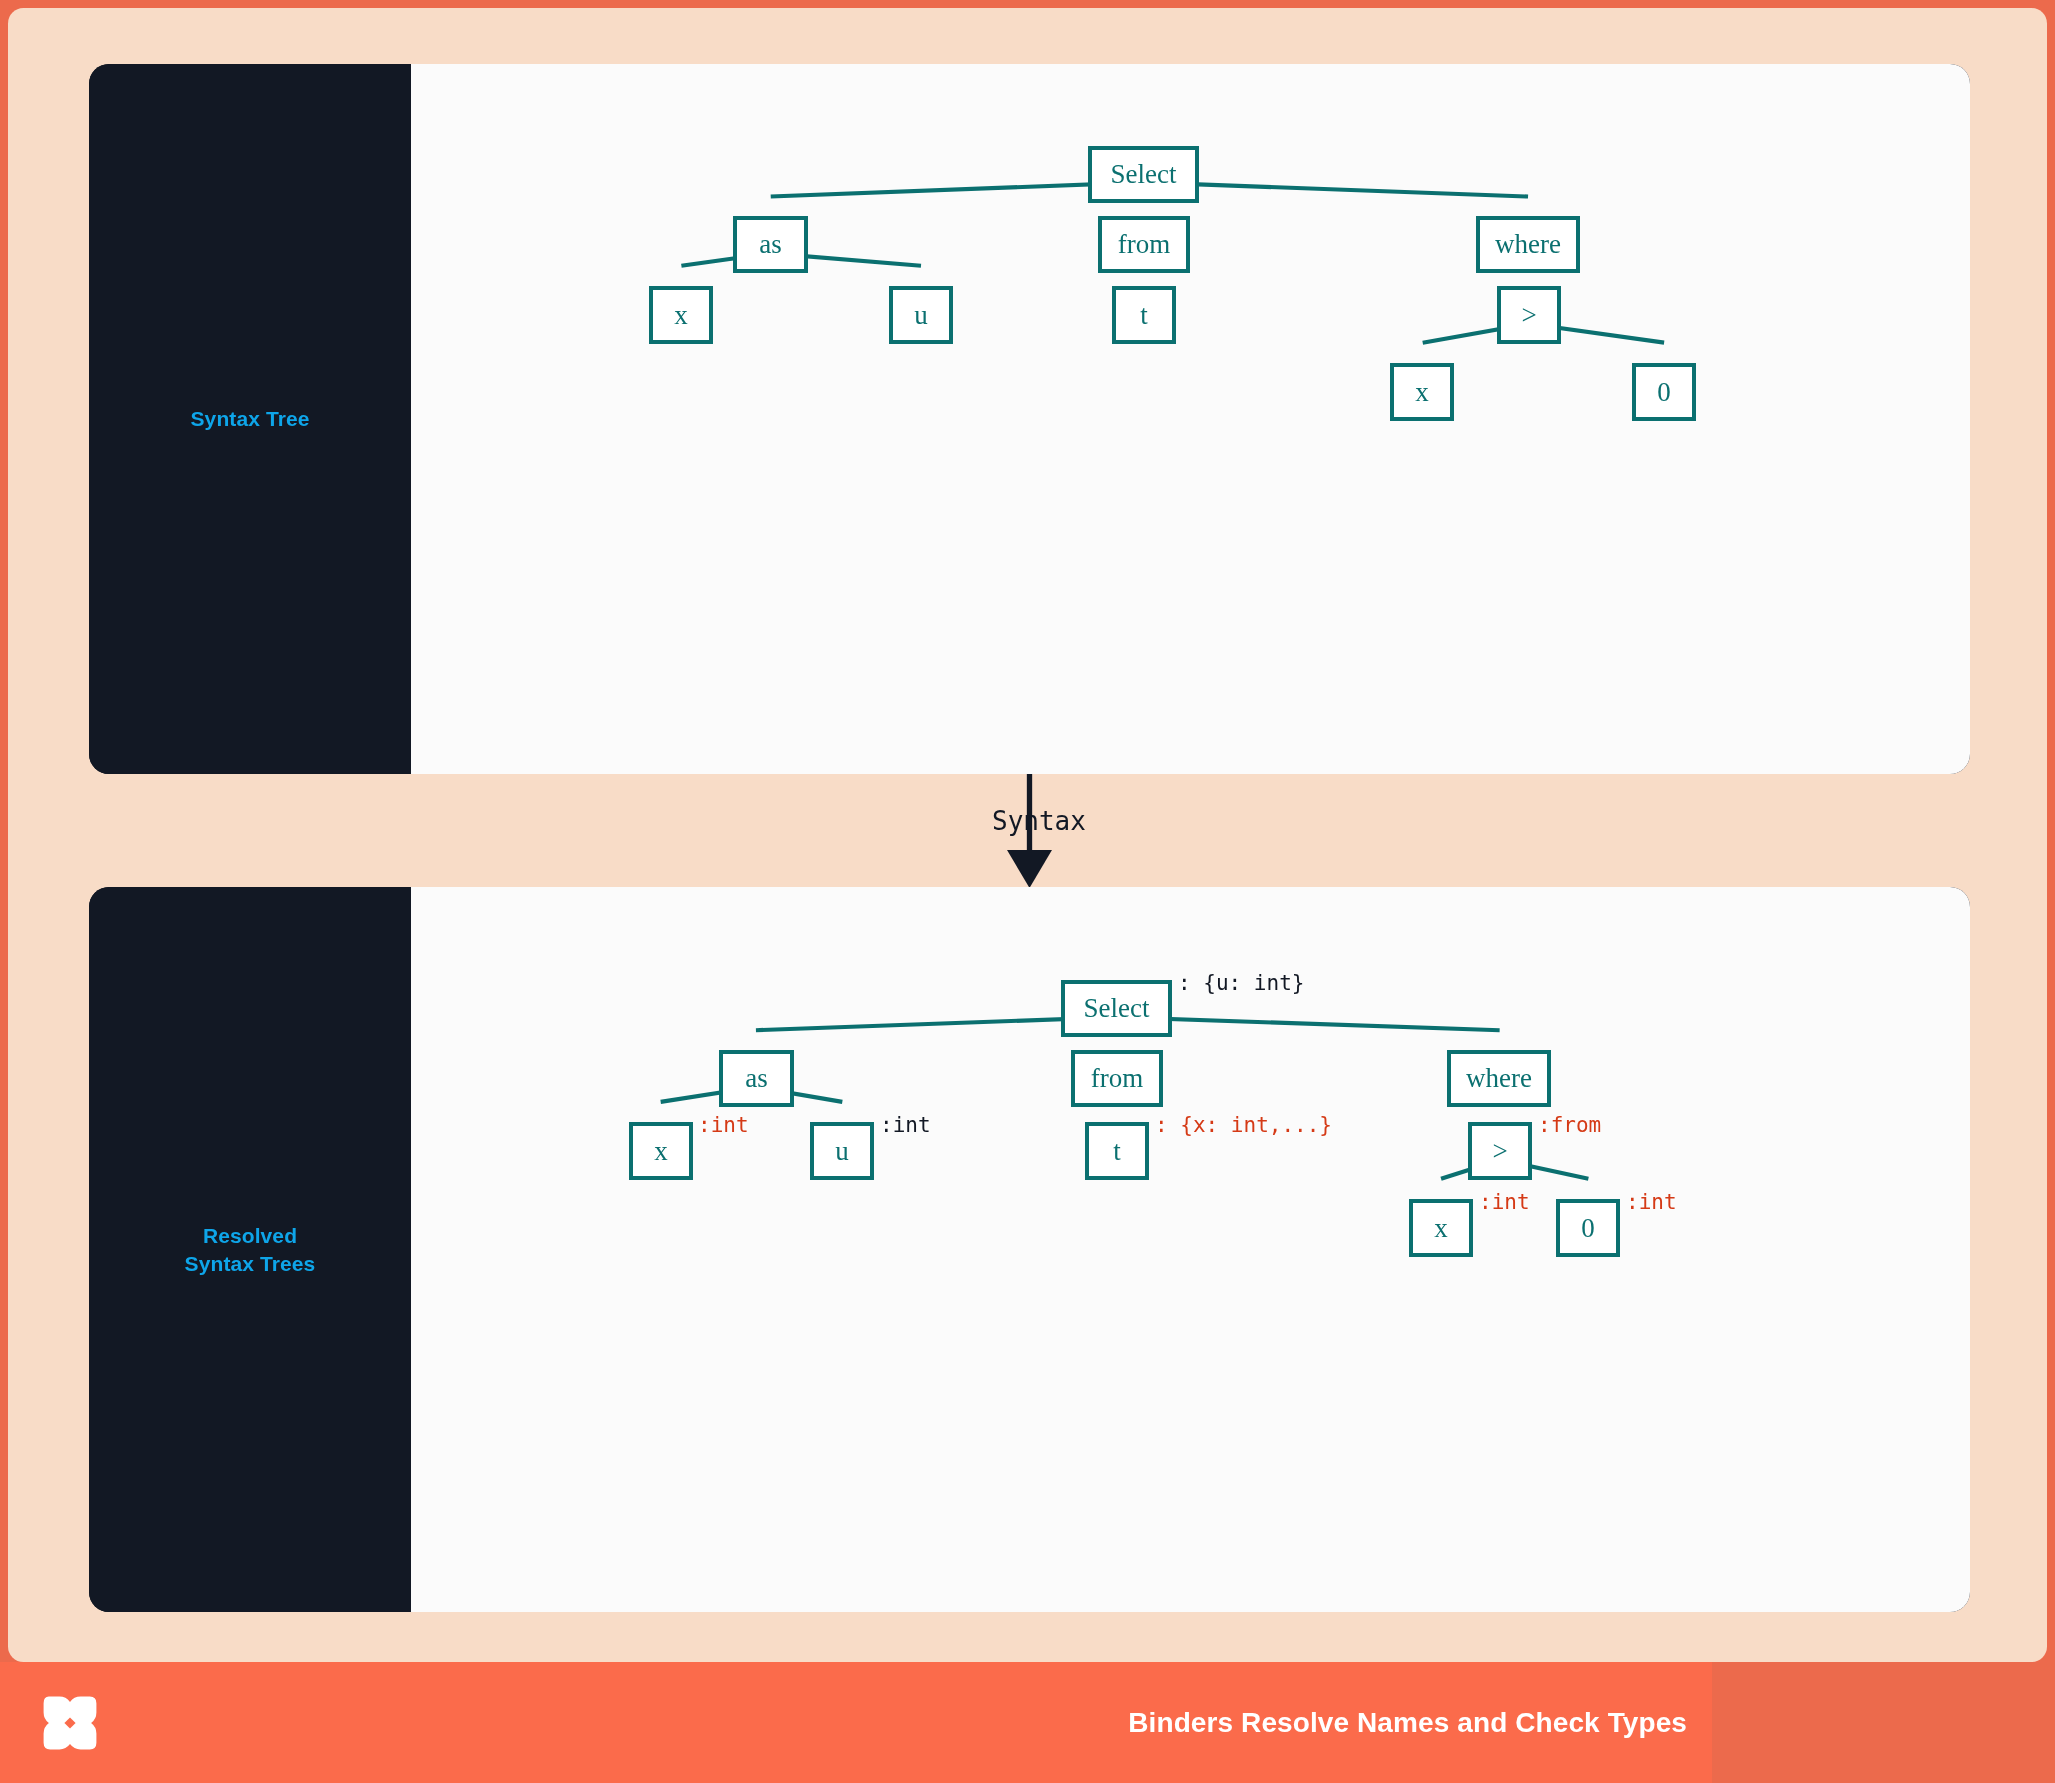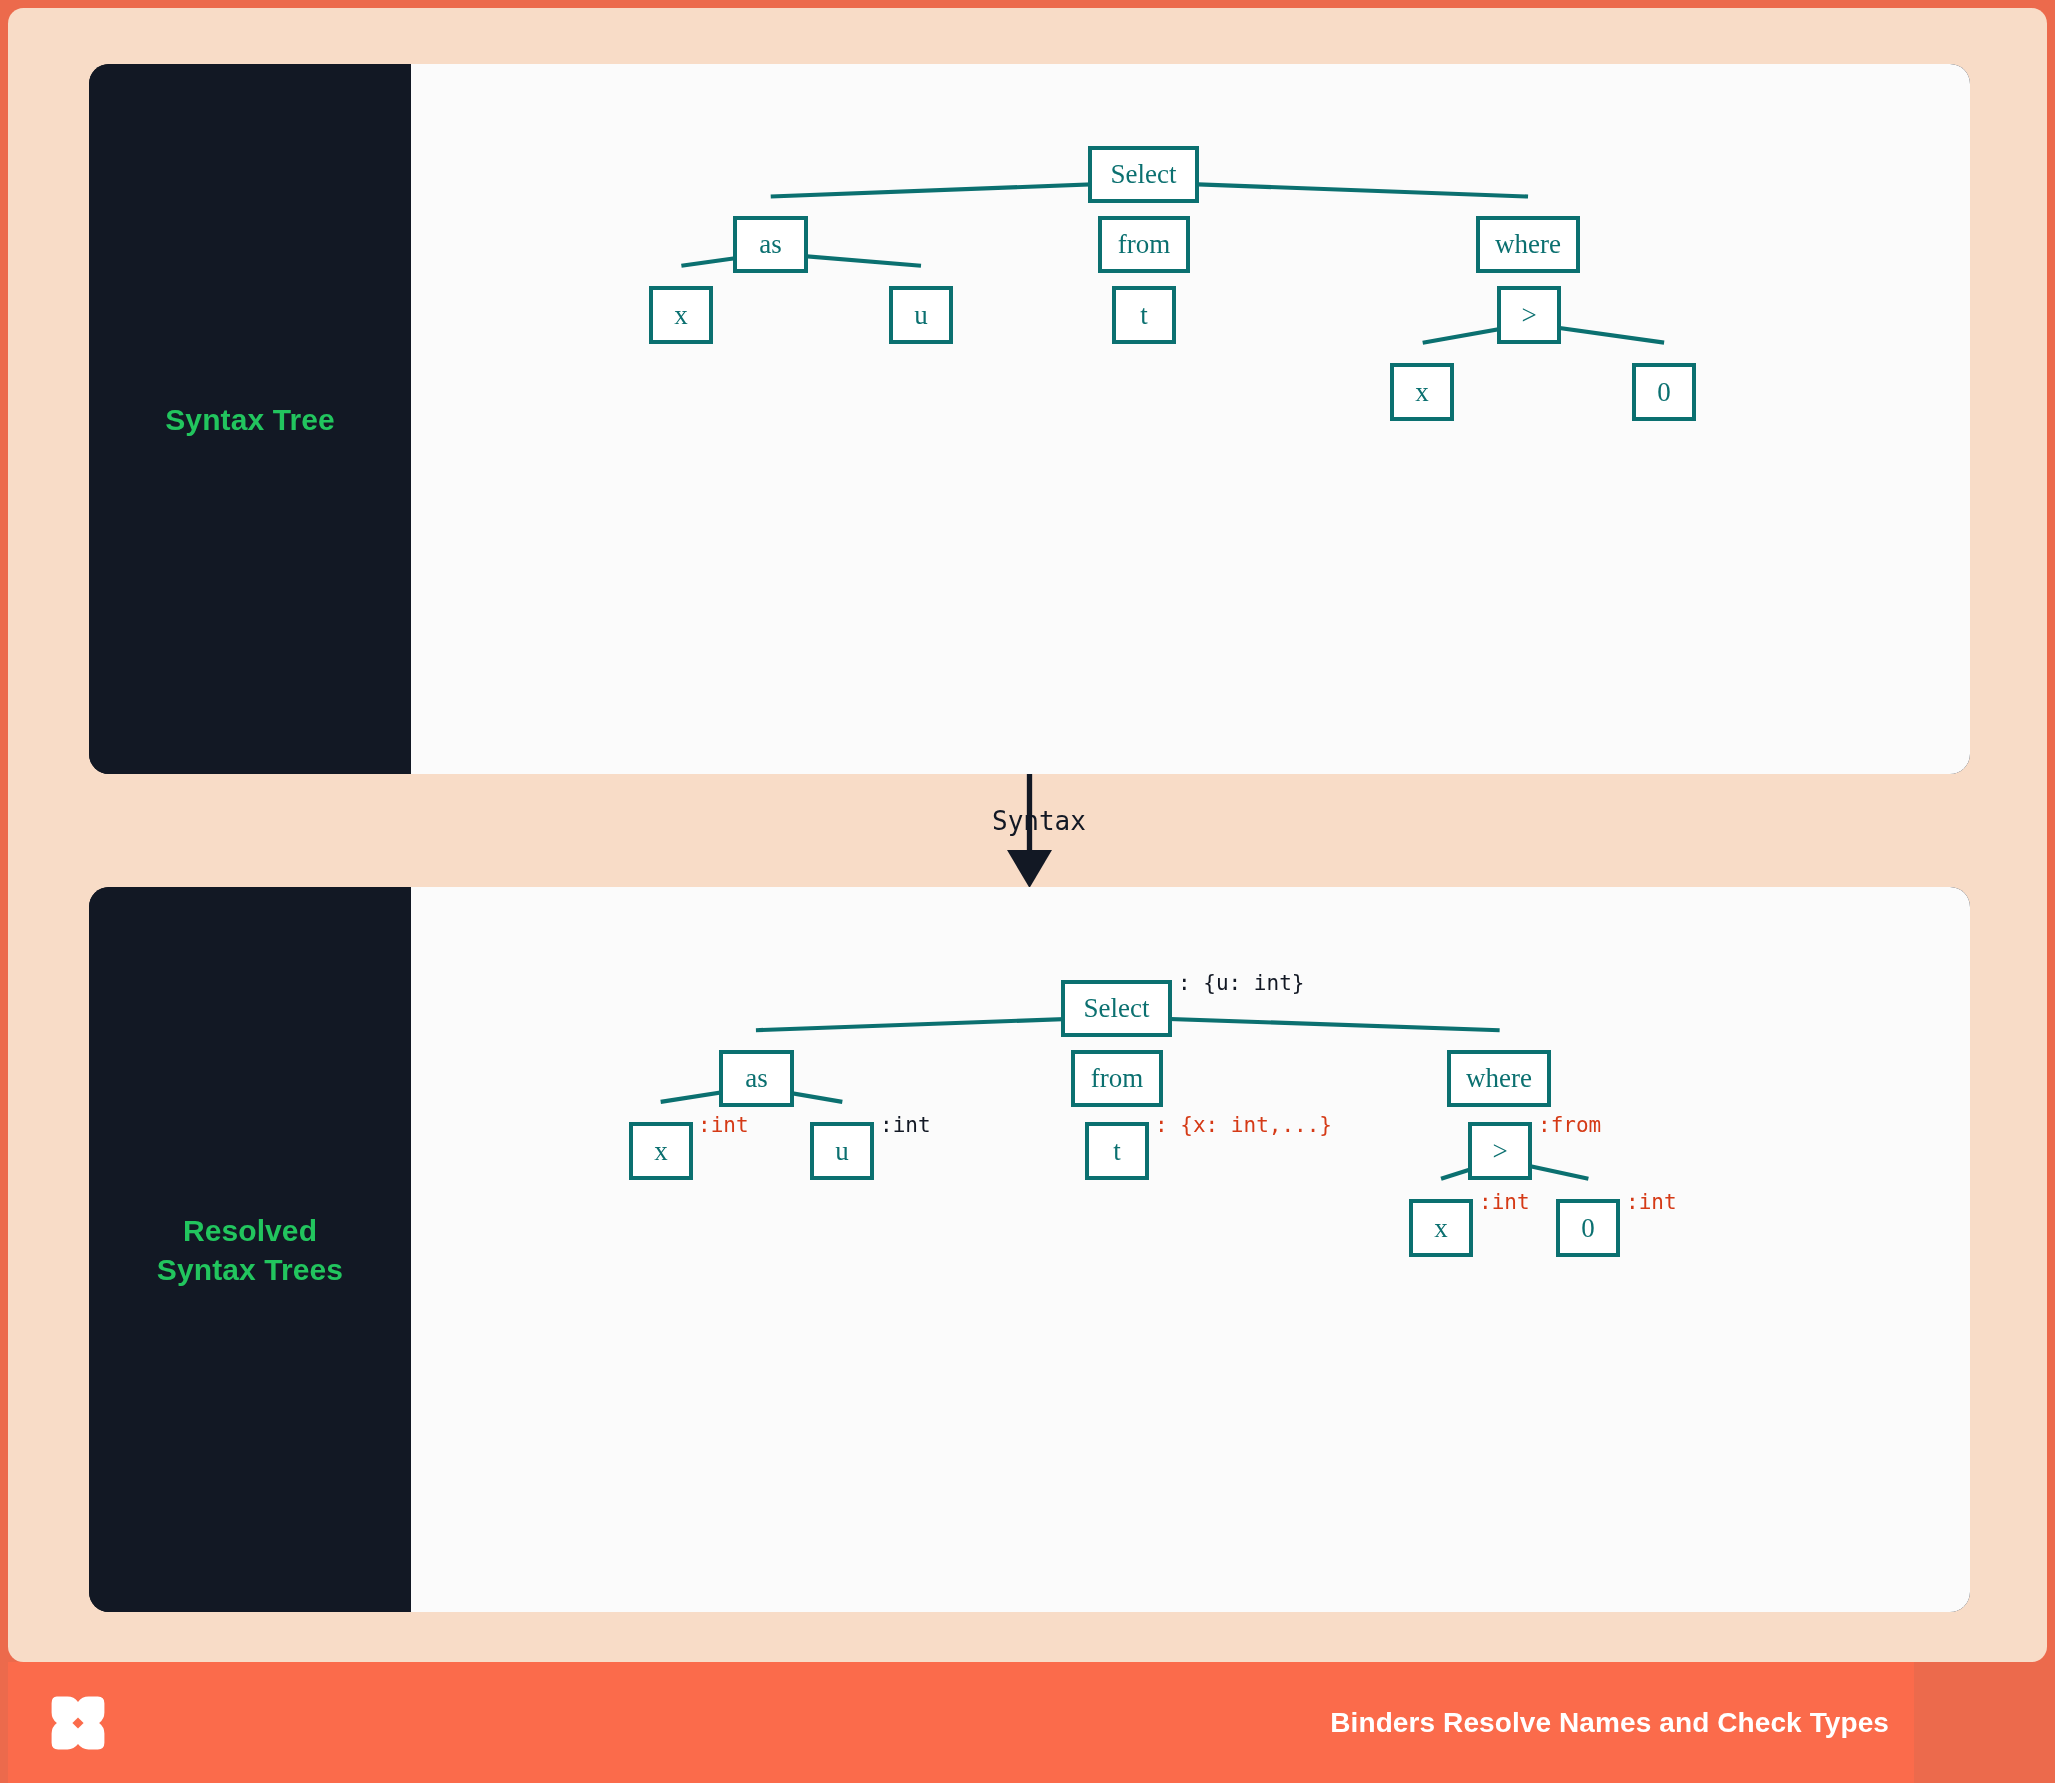--- a/index.html
+++ b/index.html
@@ -27,22 +27,22 @@
     background:#121824;
     border-radius:20px;
     overflow:hidden;
   }
   .panel .sidebar{
     position:absolute;left:0;top:0;bottom:0;width:322px;
     display:flex;align-items:center;justify-content:center;
     background:#121824;
   }
   .panel .sidebar-label{
-    color:#22c55e;
-    font-size:30px;
+    color:#0ea5e9;
+    font-size:21px;
     font-weight:700;
     text-align:center;
     line-height:1.30;
     letter-spacing:0.1px;
   }
   .panel .stage{
     position:absolute;top:0;bottom:0;left:322px;right:0;
     background:#FBFBFB;
   }
   #panel-top{left:89px;top:64px;width:1881px;height:710px;}
@@ -82,21 +82,21 @@
   }
   #binder-label{
     position:absolute;
     left:992px;top:806px;
     font-family:"DejaVu Sans Mono","Liberation Mono",monospace;
     font-size:26px;color:#121824;white-space:pre;
   }
 
   
   #footer{
-    position:absolute;left:8px;bottom:0;width:1906px;height:122px;
+    position:absolute;left:0;bottom:0;width:1712px;height:122px;
     background:#FB6B4B;
   }
   #footer-caption{
     position:absolute;right:25px;top:50%;transform:translateY(-50%);
     color:#ffffff;font-size:28px;font-weight:700;white-space:pre;
     letter-spacing:0.1px;
   }
   #logo{
     position:absolute;left:37px;top:50%;transform:translateY(-50%);
     width:66px;height:66px;

